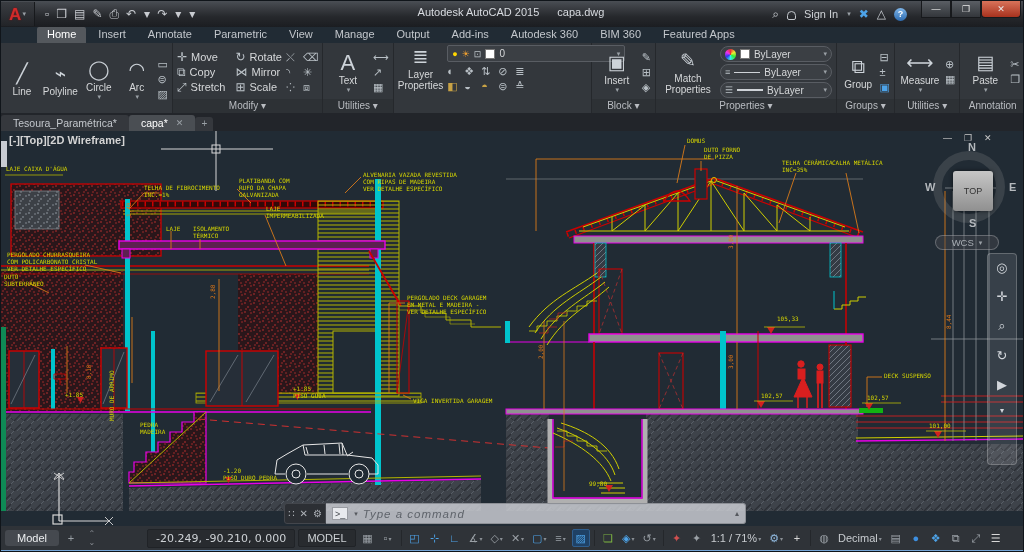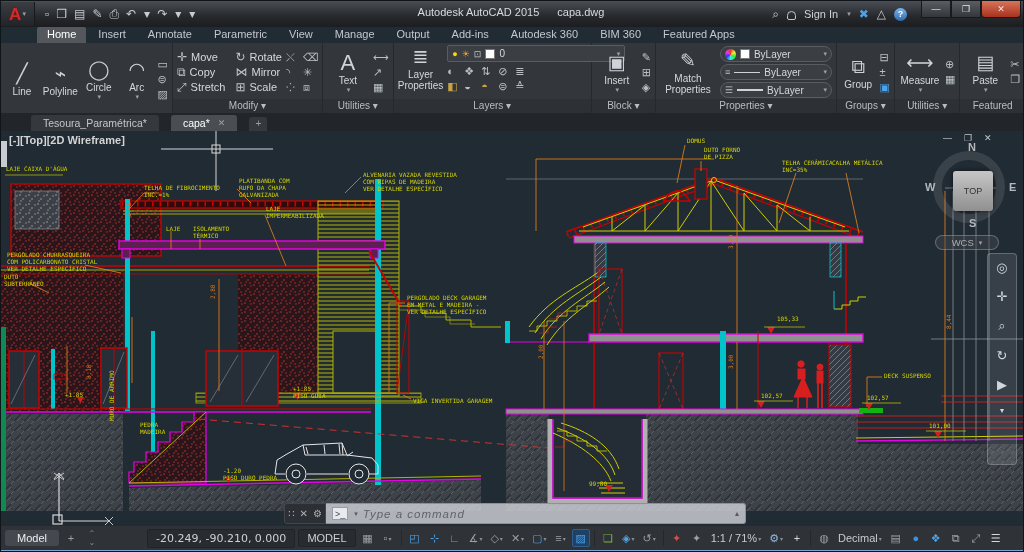--- a/index.html
+++ b/index.html
@@ -40,21 +40,21 @@
   .mitem{display:flex;align-items:center;gap:4px;font-size:11px;}
   .mitem .ic{font-size:12px;color:#bcc3c9;}
   .laydrop{height:17px;background:#3b3f44;border:1px solid #595d63;border-radius:2px;display:flex;align-items:center;gap:4px;padding:0 4px;font-size:10px;width:178px;}
   .sw{width:10px;height:10px;background:#fff;display:inline-block;border:1px solid #777;}
   .laygrid{display:grid;grid-template-columns:repeat(5,15px);gap:2px;}
   .proprow{display:flex;align-items:center;gap:4px;height:16px;background:#3b3f44;border:1px solid #595d63;border-radius:8px;padding:0 4px;font-size:10px;width:112px;}
   .lineseg{display:inline-block;width:26px;border-top:1.5px solid #cfd3d8;}
   .cwheel{width:11px;height:11px;border-radius:50%;display:inline-block;background:conic-gradient(#e33,#ee3,#3e3,#3ee,#33e,#e3e,#e33);}
   .flexspace{flex:1;}
   
-  #filetabs{position:absolute;left:0;top:112px;width:1024px;height:18px;background:#22252a;display:flex;align-items:flex-end;padding-left:30px;gap:12px;}
+  #filetabs{position:absolute;left:0;top:112px;width:1024px;height:18px;background:#22252a;display:flex;align-items:flex-end;gap:0;}
   .ftab{height:16px;padding:1px 12px;font-size:10.5px;color:#c3c7cc;background:#35383d;border-radius:3px 3px 0 0;display:flex;align-items:center;gap:8px;}
   .ftab.active{background:#4a4e53;color:#fff;}
   .ftab .x{color:#9aa0a6;font-size:9px;}
   .addtab{width:18px;height:14px;background:#35383d;border-radius:3px 3px 0 0;color:#9aa0a6;font-size:10px;text-align:center;line-height:14px;}
   
   #canvas{position:absolute;left:0;top:130px;width:1024px;height:395px;background:#212b34;overflow:hidden;}
   #vplabel{position:absolute;left:8px;top:3px;color:#d4d4d4;font-size:11px;font-weight:bold;z-index:5;}
   #dwg{position:absolute;left:0;top:0;}
   #dwglabels{position:absolute;left:0;top:0;width:1024px;height:395px;z-index:4;pointer-events:none;}
   .cadlbl{position:absolute;white-space:pre;font-family:"DejaVu Sans Mono",monospace;font-size:6px;line-height:7px;color:#d6d600;}
@@ -250,21 +250,20 @@
             <span class="smic">⊘</span>
             <span class="smic">≣</span>
             <span class="smic" style="color:#c8a245">◧</span>
             <span class="smic">◒</span>
             <span class="smic" style="color:#c8a245">◓</span>
             <span class="smic">⊜</span>
             <span class="smic">≙</span>
           </div>
         </div>
       </div>
-      <div class="plabel"><span>Layers</span> ▾</div>
     </div>
 
     <div class="panel" style="width:70px">
       <div class="pbody">
         <div class="bigbtn">
             <span class="ic">▣</span>
             <span class="bl">Insert</span>
             <span class="caret">▾</span>
           </div>
         <div class="smallcol">
@@ -344,21 +343,21 @@
         <div class="bigbtn">
             <span class="ic">▤</span>
             <span class="bl">Paste</span>
             <span class="caret">▾</span>
           </div>
         <div class="smallcol">
           <span class="smic">✂</span>
           <span class="smic">❐</span>
         </div>
       </div>
-      <div class="plabel"><span>Featured</span></div>
+      <div class="plabel"><span>Annotation</span></div>
     </div>
   </div>
 
   <div id="filetabs">
       <div class="ftab">
         <span>Tesoura_Paramétrica*</span>
       </div>
       <div class="ftab active">
         <span>capa*</span>
         <span class="x">✕</span>

